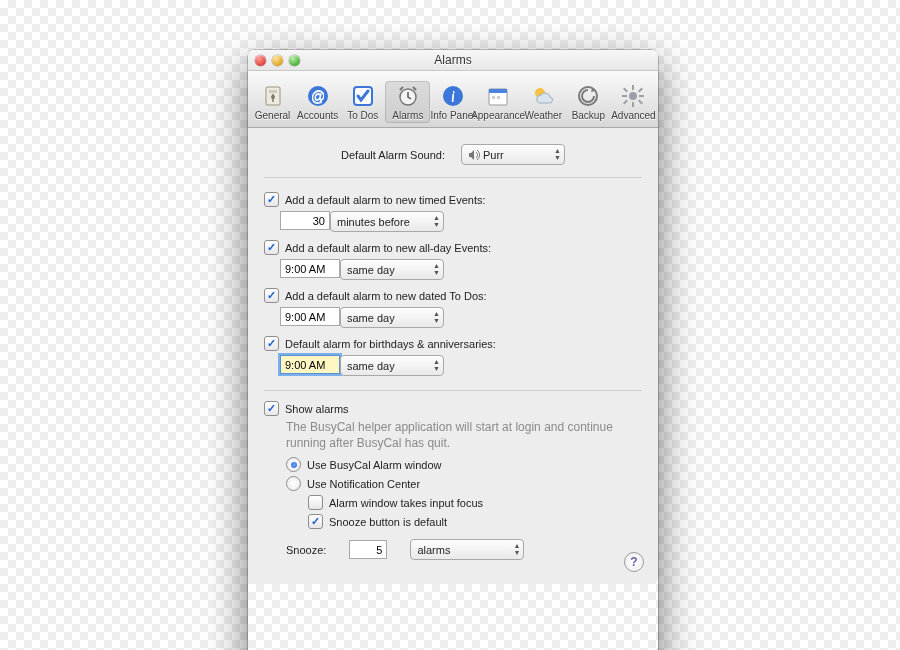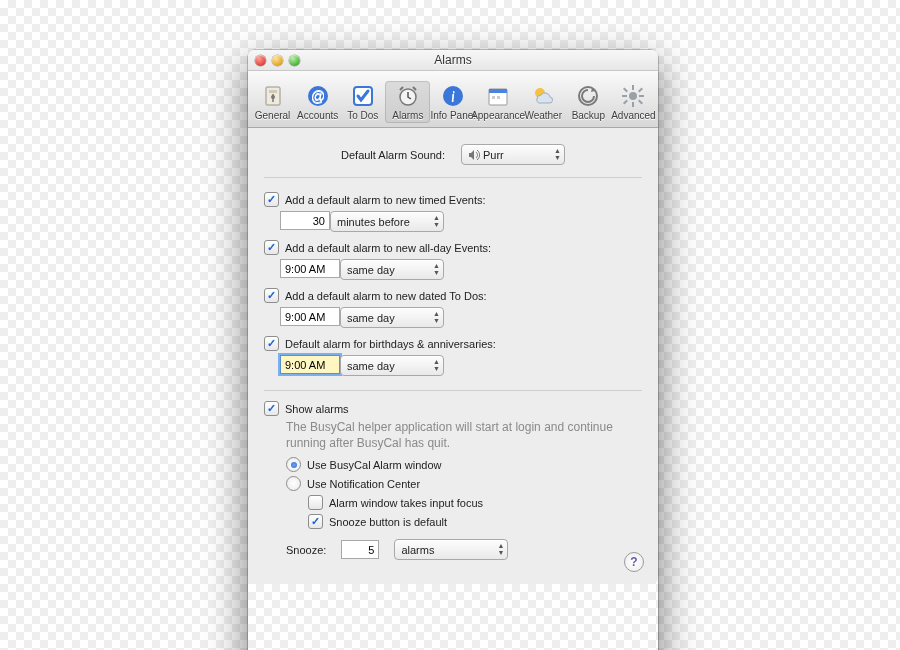--- a/index.html
+++ b/index.html
@@ -53,21 +53,21 @@
   .num{width:40px;height:17px;border:1px solid #a8a8a8;border-radius:0;background:#fff;padding:0 4px;
        text-align:right;font-size:11px;}
   .num.hl{box-shadow:0 0 0 2px #7bb0ee;border-color:#5b90d0;background:#fff7c2;}
   .divider{border-top:1px solid #cfcfcf;margin:14px 0 10px;}
   .helptext{color:#8a8a8a;font-size:12px;margin:2px 0 6px 22px;max-width:330px;line-height:1.3;}
   .radio{width:13px;height:13px;border:1px solid #8d8d8d;border-radius:50%;background:radial-gradient(#fff,#e9e9e9);
          display:inline-flex;align-items:center;justify-content:center;}
   .radio .dot{width:6px;height:6px;border-radius:50%;background:radial-gradient(#6aa7ff,#2b66d0);}
   .indent1{margin-left:22px;}
   .indent2{margin-left:44px;}
-  .snz{display:flex;align-items:center;gap:15px;margin-top:10px;}
+  .snz{display:flex;align-items:center;gap:23px;margin-top:10px;}
   .help{position:absolute;right:14px;bottom:12px;width:18px;height:18px;border-radius:50%;
         border:1px solid #9c9c9c;background:radial-gradient(#fff,#ececec);
         display:flex;align-items:center;justify-content:center;color:#6b5aa4;font-weight:bold;font-size:12px;}
 </style>
 </head>
 <body>
 
 <div class="shadow">
 <div class="window">
 

